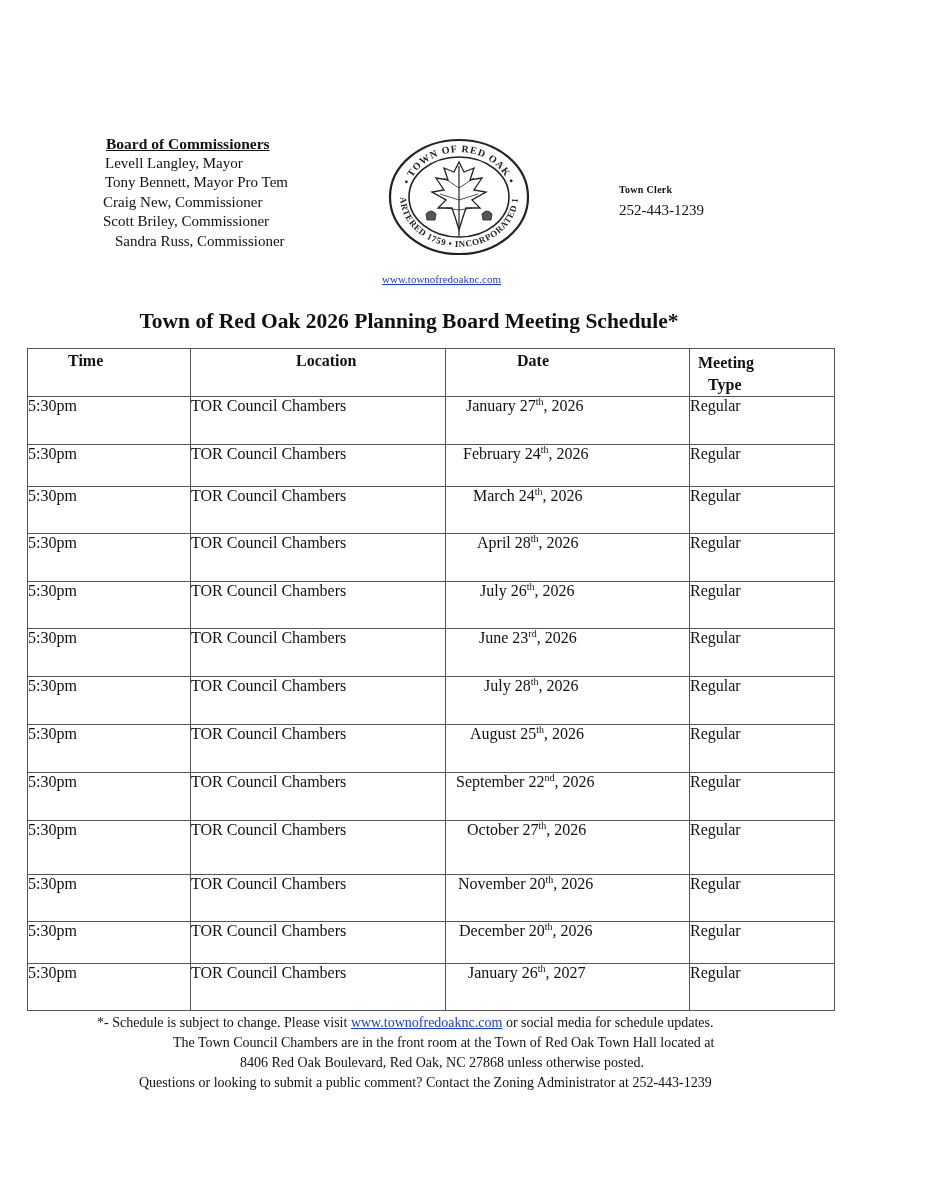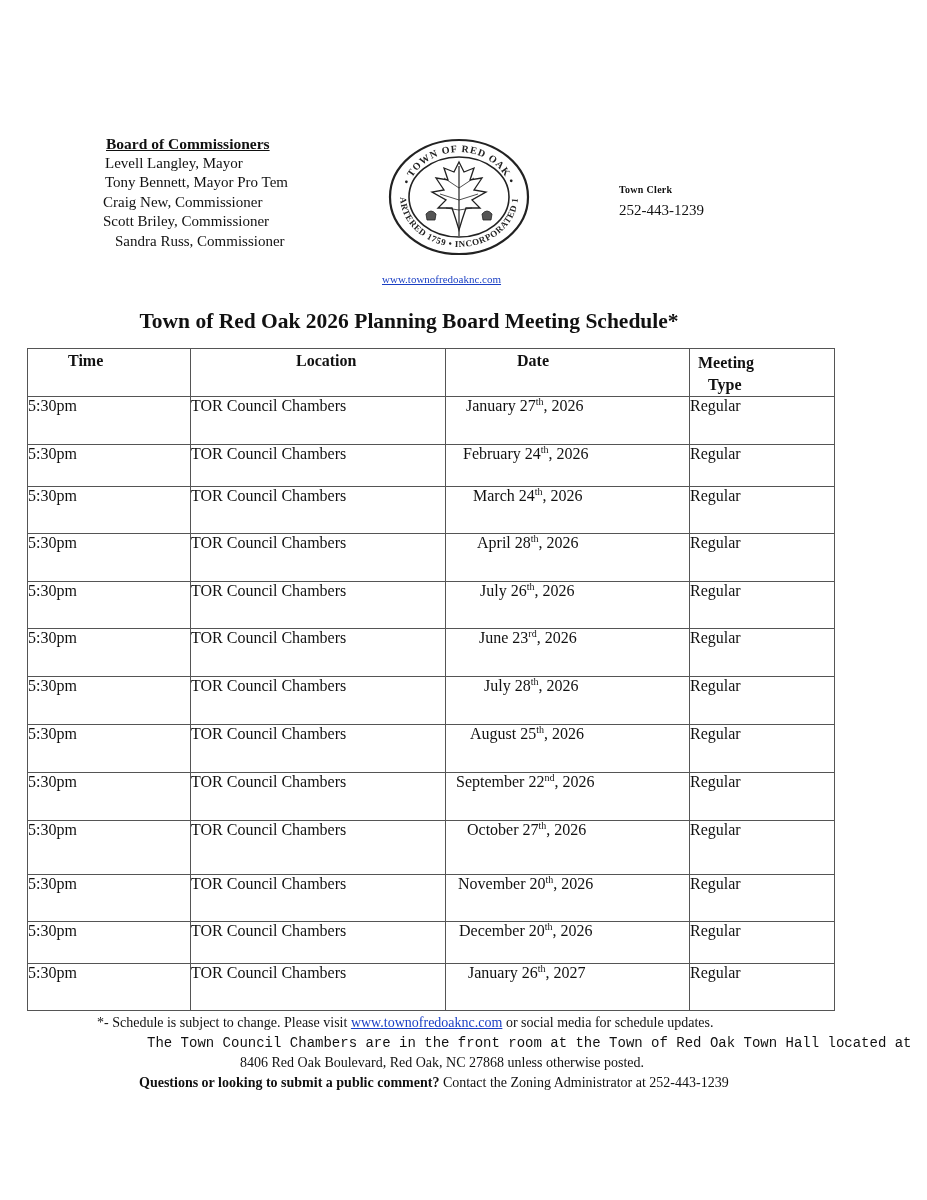--- a/index.html
+++ b/index.html
@@ -39,24 +39,24 @@
     td.c-time { padding-left: 20px; padding-top: 5px; margin-top: 12px; }
     td.c-loc { padding-left: 39px; padding-top: 5px; }
     td.c-date { padding-top: 5px; }
     td.c-type { padding-left: 10px; padding-top: 5px; }
     td.c-date .date-inner { display: inline-block; }
     sup { font-size: 10px; vertical-align: 6px; line-height: 0; }
 
     .footer { position: absolute; left: 0; width: 927px; top: 1013px; font-size: 14px; line-height: 20px; }
     .footer .f1 { position: absolute; left: 97px; top: 0; white-space: nowrap; }
     .footer .f1 a { color: #1a3fc4; text-decoration: underline; }
-    .footer .f2 { position: absolute; left: 147px; top: 20px; white-space: nowrap; font-family: Liberation Mono, monospace; }
+    .footer .f2 { position: absolute; left: 173px; top: 20px; white-space: nowrap; }
     .footer .f3 { position: absolute; left: 240px; top: 40px; white-space: nowrap; }
     .footer .f4 { position: absolute; left: 139px; top: 60px; white-space: nowrap; }
-    .footer .f4 b { font-weight: bold; }
+    .footer .f4 b { font-weight: normal; }
   </style>
 </head>
 <body>
 
 <div class="board">
   <div class="title">Board of Commissioners</div>
   <div class="member m0">Levell Langley, Mayor</div>
   <div class="member m1">Tony Bennett, Mayor Pro Tem</div>
   <div class="member m2">Craig New, Commissioner</div>
   <div class="member m3">Scott Briley, Commissioner</div>

